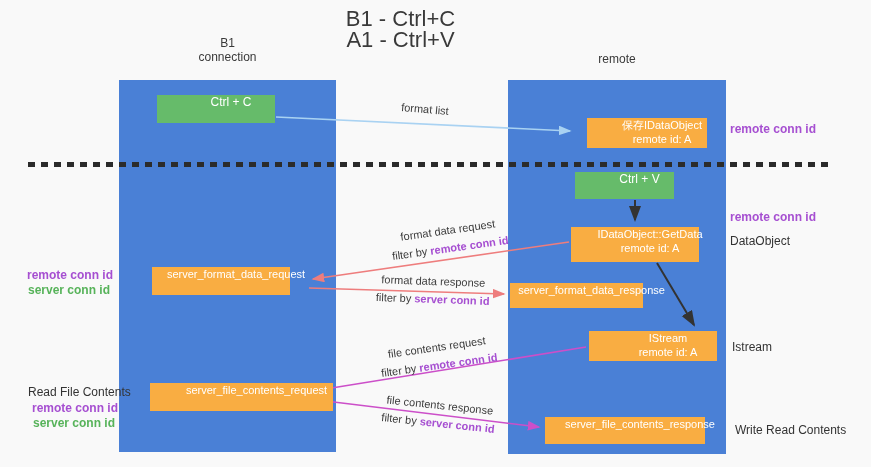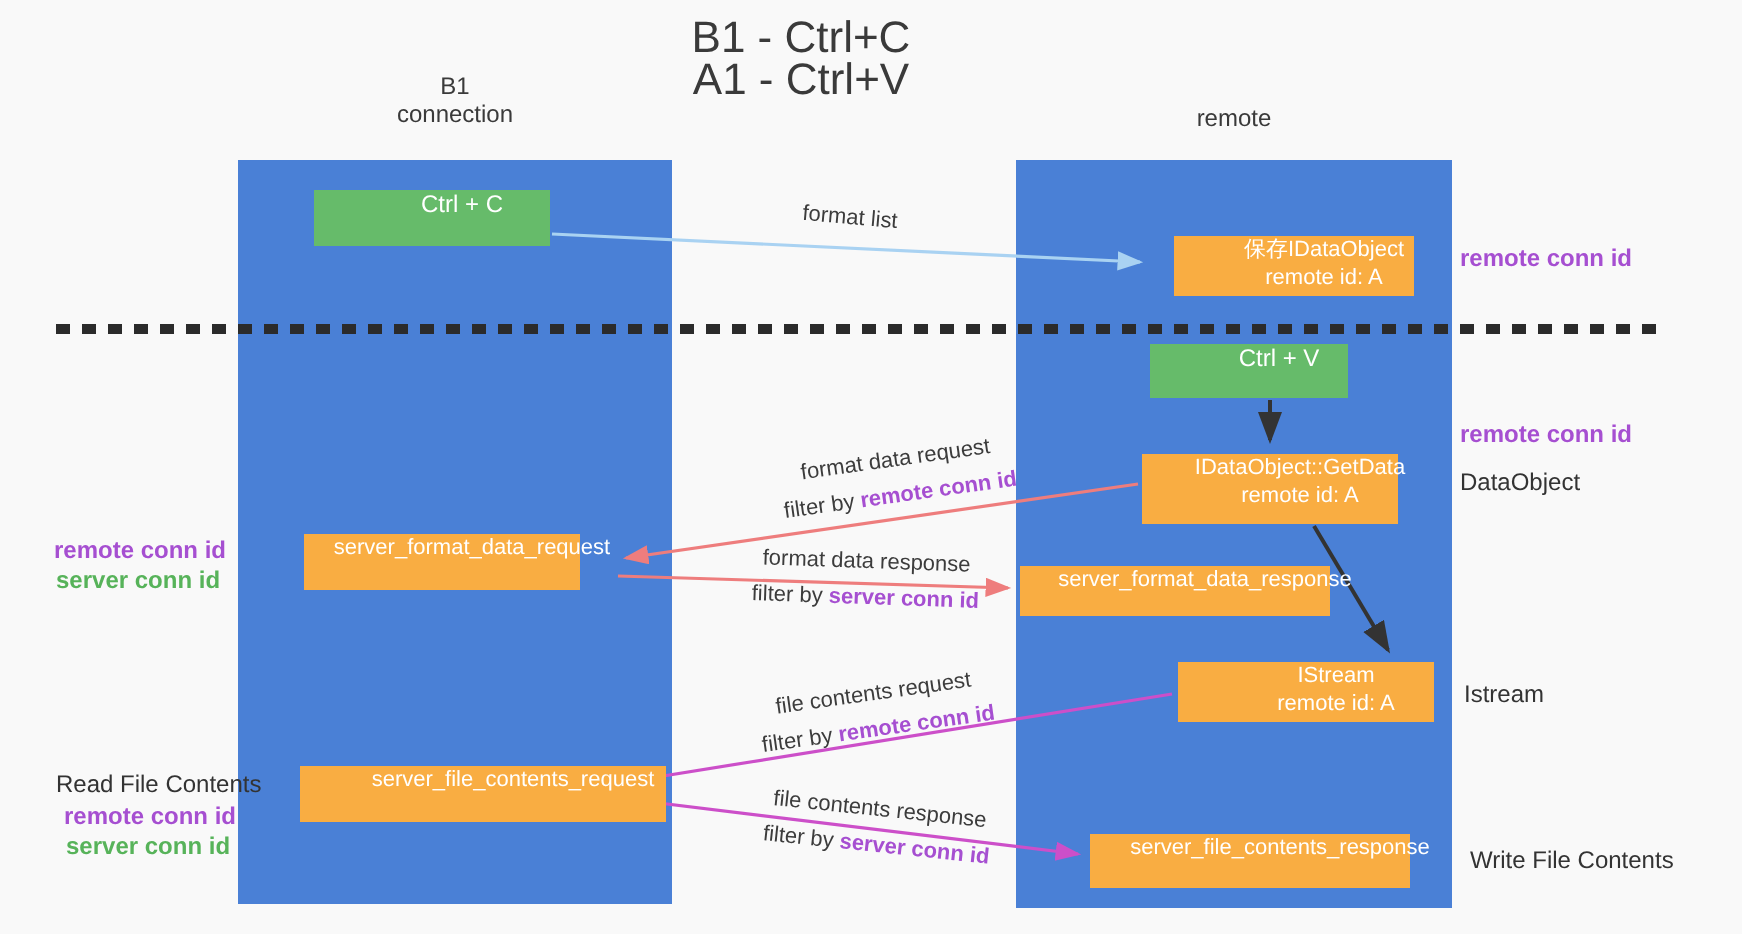--- a/index.html
+++ b/index.html
@@ -20,21 +20,21 @@
   .node { position:absolute; display:flex; flex-direction:column; justify-content:flex-start;
           align-items:center; color:#ffffff; text-align:center;padding-left:30px; }
   .node.green  { background:#66bb6a; font-size:12px; }
   .node.orange { background:#f9ad42; font-size:11px; line-height:14px; }
 
   .n-ctrlc   { left:157px; top:95px;  width:118px; height:28px; }
   .n-save    { left:575px; top:118px; width:120px; height:30px;margin-left:12px; }
   .n-ctrlv   { left:575px; top:172px; width:99px; height:27px; }
   .n-getdata { left:571px; top:227px; width:128px; height:35px; }
   .n-freq    { left:152px; top:267px; width:138px; height:28px; font-size:12px; }
-  .n-fres    { left:510px; top:283px; width:155px; height:25px; font-size:12px; }
+  .n-fres    { left:510px; top:283px; width:133px; height:25px; font-size:12px; }
   .n-istream { left:589px; top:331px; width:128px; height:30px; }
   .n-creq    { left:150px; top:383px; width:183px; height:28px; font-size:12px; }
   .n-cres    { left:545px; top:417px; width:160px; height:27px; font-size:12px; }
 
   .dashline { position:absolute; left:28px; top:162px; width:806px; height:5px;
               background:repeating-linear-gradient(90deg,#2b2b2b 0 7px,transparent 7px 13px); }
 
   .side-label { position:absolute; font-size:12px; color:#333; white-space:nowrap; }
   .purple { color:#a64fd1; font-weight:bold; }
   .greenlbl { color:#57b35a; font-weight:bold; }
@@ -157,15 +157,15 @@
   <div class="side-label purple" style="left:27px; top:268px;">remote conn id</div>
   <div class="side-label greenlbl" style="left:28px; top:283px;">server conn id</div>
   <div class="side-label" style="left:28px; top:385px;">Read File Contents</div>
   <div class="side-label purple" style="left:32px; top:401px;">remote conn id</div>
   <div class="side-label greenlbl" style="left:33px; top:416px;">server conn id</div>
 
   <div class="side-label purple" style="left:730px; top:122px;">remote conn id</div>
   <div class="side-label purple" style="left:730px; top:210px;">remote conn id</div>
   <div class="side-label" style="left:730px; top:234px;">DataObject</div>
   <div class="side-label" style="left:732px; top:340px;">Istream</div>
-  <div class="side-label" style="left:735px; top:423px;">Write File Contents</div>
+  <div class="side-label" style="left:735px; top:423px;">Write Read Contents</div>
 
 </div>
 
 </body></html>

